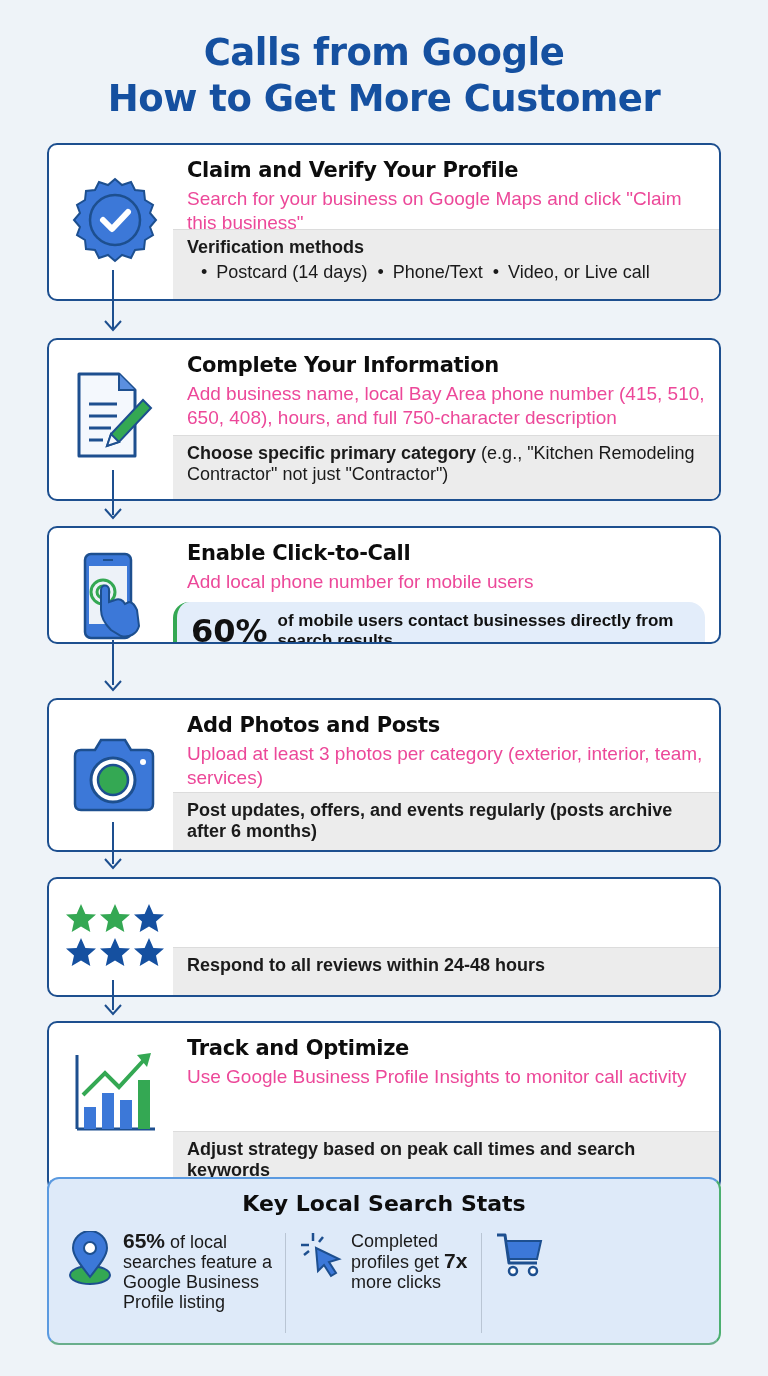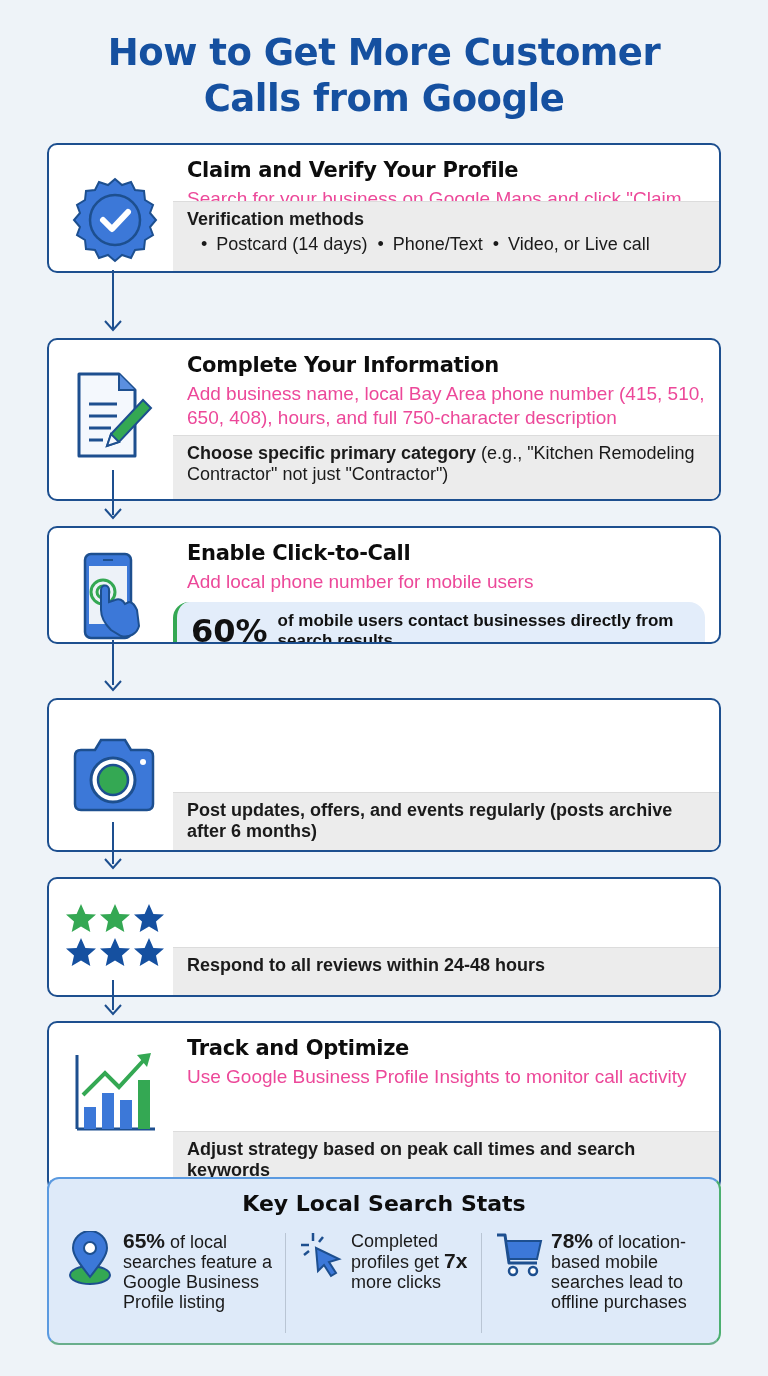--- a/index.html
+++ b/index.html
@@ -65,25 +65,25 @@
   }
   .stat-col { position: absolute; top: 52px; height: 110px; }
   .stat-col .txt { position: absolute; font-size: 18px; line-height: 20px; color: #1a1a1a; }
   .stat-col .txt b { font-size: 21px; }
   .divider { position: absolute; top: 54px; width: 1px; height: 100px; background: #b9c5d4; }
 </style>
 </head>
 <body>
 
 <div class="title">
+  <div>Calls from Google</div>
   <div>How to Get More Customer</div>
-  <div>Calls from Google</div>
-</div>
-
-<div class="card" style="top:143px;height:130px;">
+</div>
+
+<div class="card" style="top:143px;height:158px;">
   <svg class="icon" style="top:30px" viewBox="0 0 96 96">
     <path d="M48 4 L55 10 L64 7 L68 15 L77 16 L78 25 L86 30 L83 38 L89 45 L83 52 L86 60 L78 65 L77 74 L68 75 L64 83 L55 80 L48 86 L41 80 L32 83 L28 75 L19 74 L18 65 L10 60 L13 52 L7 45 L13 38 L10 30 L18 25 L19 16 L28 15 L32 7 L41 10 Z" fill="#3c78d8" stroke="#1d4f8f" stroke-width="2"></path>
     <circle cx="48" cy="45" r="25" fill="#3c78d8" stroke="#1d4f8f" stroke-width="2.5"></circle>
     <path d="M36 45 L45 54 L61 37" fill="none" stroke="#fff" stroke-width="6" stroke-linecap="round" stroke-linejoin="round"></path>
   </svg>
   <div class="body">
     <h2>Claim and Verify Your Profile</h2>
     <div class="desc">Search for your business on Google Maps and click "Claim this business"</div>
   </div>
   <div class="box" style="left:124px;height:70px;">
@@ -147,20 +147,24 @@
     <path d="M1 1 L9 10 L17 1" fill="none" stroke="#1d4f8f" stroke-width="2"></path>
   </svg>
 
 <div class="card" style="top:698px;height:154px;">
   <svg class="icon" style="top:28px" viewBox="0 0 96 96">
     <path d="M8 28 Q8 22 14 22 H28 L34 12 H58 L64 22 H80 Q86 22 86 28 V76 Q86 82 80 82 H14 Q8 82 8 76 Z" fill="#3c78d8" stroke="#1d4f8f" stroke-width="2.5"></path>
     <circle cx="46" cy="52" r="22" fill="#fff" stroke="#1d4f8f" stroke-width="3"></circle>
     <circle cx="46" cy="52" r="15" fill="#34a853" stroke="#1d4f8f" stroke-width="2.5"></circle>
     <circle cx="76" cy="34" r="3" fill="#fff"></circle>
   </svg>
+  <div class="body">
+    <h2>Add Photos and Posts</h2>
+    <div class="desc">Upload at least 3 photos per category (exterior, interior, team, services)</div>
+  </div>
   <div class="box" style="left:124px;height:58px;font-weight:bold;">
     <span>Post updates, offers, and events regularly (posts archive after 6 months)</span>
   </div>
 </div>
 <div class="connector" style="top:822px;height:42px;"></div>
 <svg class="arrow" style="top:858px" viewBox="0 0 18 12">
     <path d="M1 1 L9 10 L17 1" fill="none" stroke="#1d4f8f" stroke-width="2"></path>
   </svg>
 
 <div class="card" style="top:877px;height:120px;">
@@ -233,17 +237,14 @@
   </div>
   <div class="divider" style="left:432px;"></div>
 
   <div class="stat-col" style="left:446px;width:220px;">
     <svg style="position:absolute;left:0;top:0;width:50px;height:50px;" viewBox="0 0 50 50">
       <path d="M2 4 H10 L14 32 H42" fill="none" stroke="#1d4f8f" stroke-width="3" stroke-linejoin="round"></path>
       <path d="M11 10 H46 L42 28 H14 Z" fill="#3c78d8" stroke="#1d4f8f" stroke-width="2"></path>
       <circle cx="18" cy="40" r="4" fill="#fff" stroke="#1d4f8f" stroke-width="2.5"></circle>
       <circle cx="38" cy="40" r="4" fill="#fff" stroke="#1d4f8f" stroke-width="2.5"></circle>
     </svg>
-    <div class="txt" style="left:56px;top:0;width:160px;">
-      <b>78%</b><span> of location-based mobile searches lead to offline purchases</span>
-    </div>
   </div>
 </div>
 
 </body></html>

